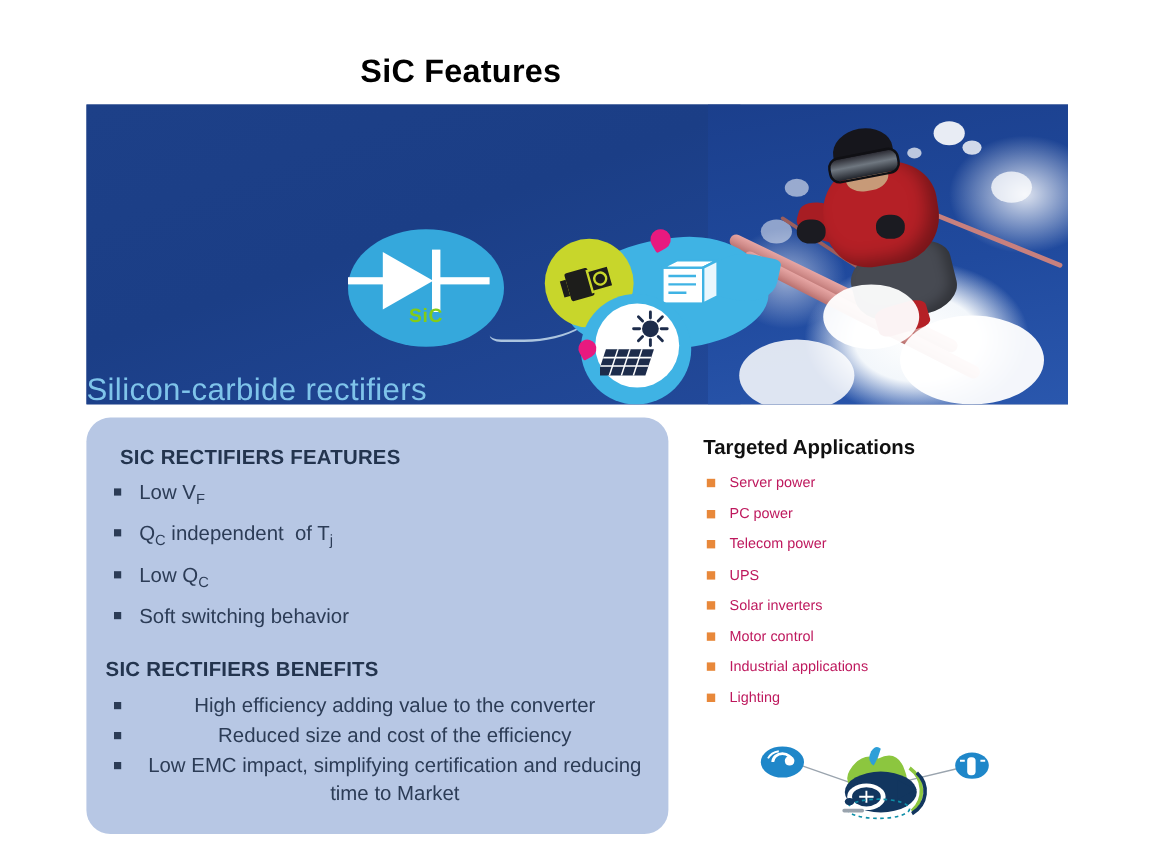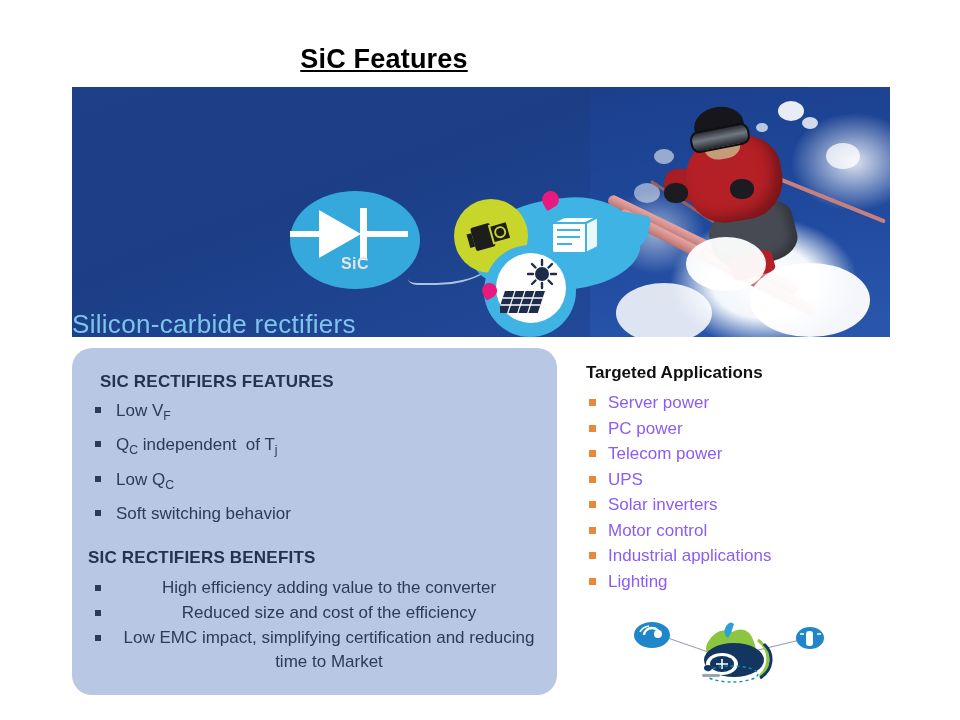--- a/index.html
+++ b/index.html
@@ -20,21 +20,20 @@
   .slide-title {
     position: absolute;
     left: 0;
     top: 44px;
     width: 768px;
     text-align: center;
     font-size: 27px;
     font-weight: bold;
     color: #000000;
     letter-spacing: 0.2px;
-    text-decoration: underline;
   }
 
   
   .banner {
     position: absolute;
     left: 72px;
     top: 87px;
     width: 818px;
     height: 250px;
     background: #1e4289;
@@ -220,21 +219,21 @@
     position: absolute;
     left: 294px; top: 144px;
     width: 42px; height: 6px;
     background: #ffffff;
   }
   .sic-label {
     position: absolute;
     left: 218px; top: 168px;
     width: 130px;
     text-align: center;
-    color: #e5e5e5;
+    color: #84cc16;
     font-size: 16px;
     font-weight: bold;
     letter-spacing: .5px;
   }
   .connector {
     position: absolute;
     left: 336px; top: 140px;
     width: 96px; height: 56px;
     border-bottom: 2px solid #bcd3e8;
     border-radius: 0 0 70% 10%;
@@ -310,23 +309,23 @@
     list-style: none;
     margin: 0;
     padding: 0;
     position: absolute;
     left: 588px; top: 390px;
     width: 300px;
   }
   ul.applist li {
     position: relative;
     padding-left: 20px;
-    font-size: 17px;
+    font-size: 12px;
     line-height: 25.5px;
-    color: #8b5cf6;
+    color: #be185d;
   }
   ul.applist li::before {
     content: "";
     position: absolute;
     left: 1px; top: 9px;
     width: 7px; height: 7px;
     background: #e8883a;
   }
 
   

